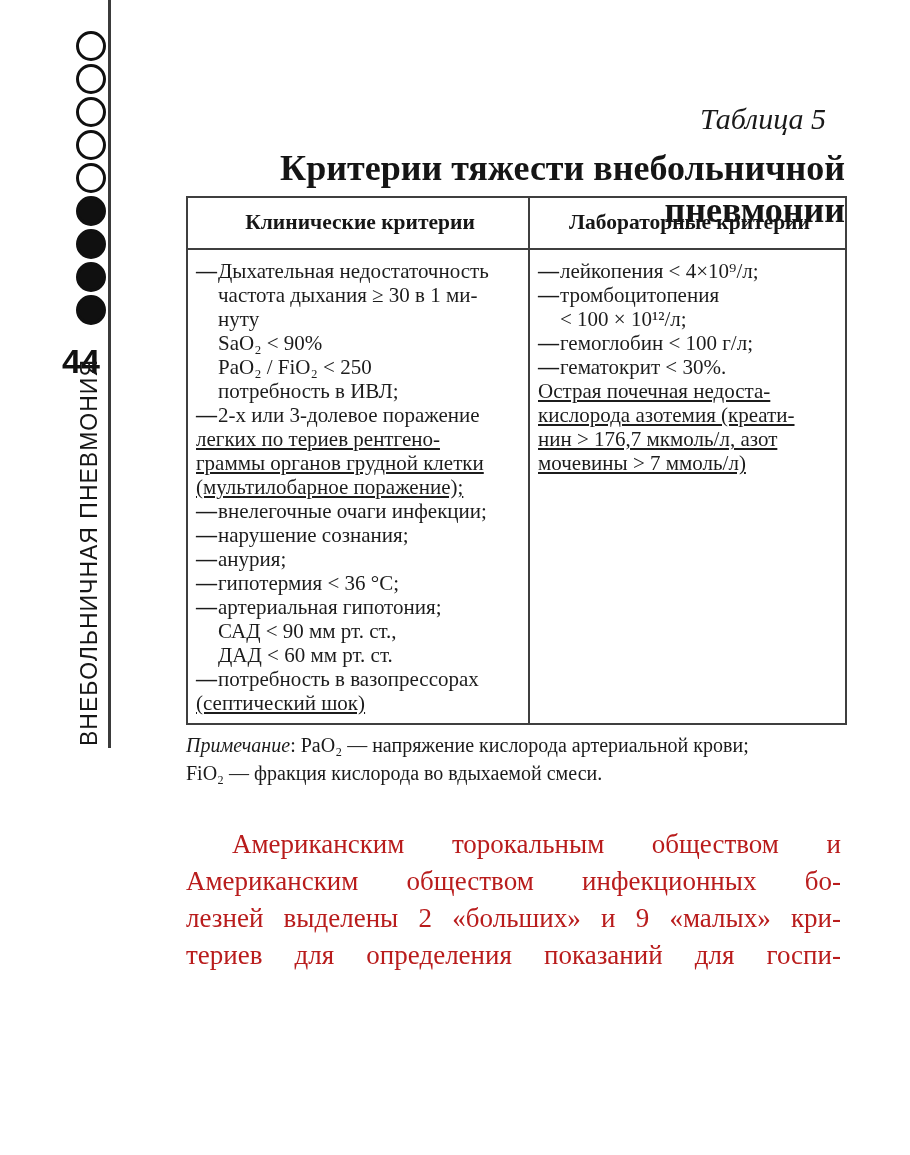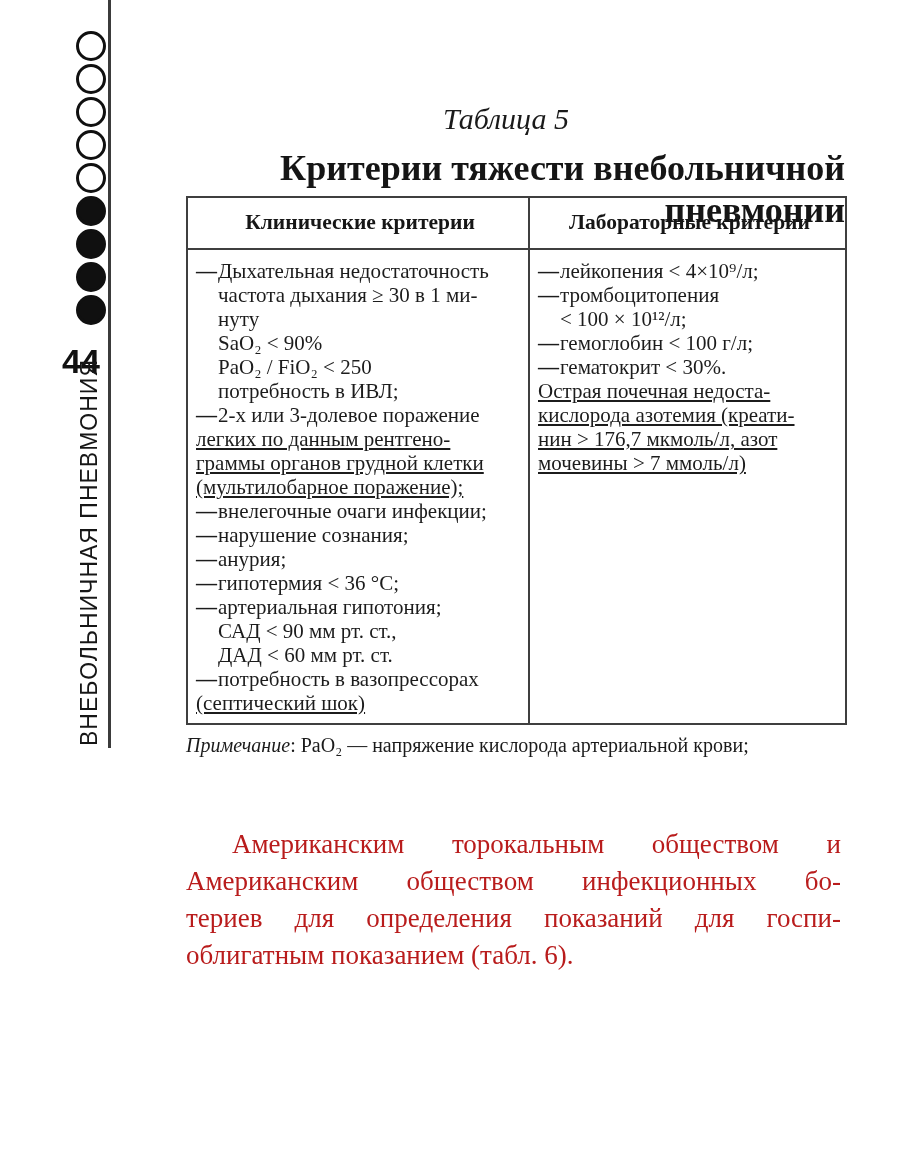--- a/index.html
+++ b/index.html
@@ -35,21 +35,21 @@
   .chapter {
     position: absolute; left: 76px; top: 746px;
     transform: rotate(-90deg); transform-origin: left top;
     font-family: "Liberation Sans", "DejaVu Sans", sans-serif;
     font-size: 23px; letter-spacing: 1px; white-space: nowrap; color: #161616;
   }
 
   
   .caption {
     position: absolute; left: 186px; top: 102px; width: 640px;
-    text-align: center; font-style: italic; font-size: 30px; color: #1a1a1a;
+    text-align: right; font-style: italic; font-size: 30px; color: #1a1a1a;
   }
   .title {
     position: absolute; left: 186px; top: 147px; width: 659px;
     text-align: right; font-weight: bold; font-size: 36px; color: #151515;
   }
 
   
   table.criteria {
     position: absolute; left: 186px; top: 196px;
     width: 659px; border-collapse: collapse; table-layout: fixed;
@@ -131,21 +131,21 @@
   <tbody>
     <tr>
       <td id="clinical-cell">
           <div class="ln m"><span class="dash">—</span>Дыхательная недостаточность</div>
           <div class="ln i">частота дыхания ≥ 30 в 1 ми-</div>
           <div class="ln i">нуту</div>
           <div class="ln i">SaO₂ &lt; 90%</div>
           <div class="ln i">PaO₂ / FiO₂ &lt; 250</div>
           <div class="ln i">потребность в ИВЛ;</div>
           <div class="ln m"><span class="dash">—</span>2-х или 3-долевое поражение</div>
-          <div class="ln f">легких по данным рентгено-</div>
+          <div class="ln f">легких по териев рентгено-</div>
           <div class="ln f">граммы органов грудной клетки</div>
           <div class="ln f">(мультилобарное поражение);</div>
           <div class="ln m"><span class="dash">—</span>внелегочные очаги инфекции;</div>
           <div class="ln m"><span class="dash">—</span>нарушение сознания;</div>
           <div class="ln m"><span class="dash">—</span>анурия;</div>
           <div class="ln m"><span class="dash">—</span>гипотермия &lt; 36 °C;</div>
           <div class="ln m"><span class="dash">—</span>артериальная гипотония;</div>
           <div class="ln i">САД &lt; 90 мм рт. ст.,</div>
           <div class="ln i">ДАД &lt; 60 мм рт. ст.</div>
           <div class="ln m"><span class="dash">—</span>потребность в вазопрессорах</div>
@@ -163,20 +163,21 @@
           <div class="ln f">мочевины &gt; 7 ммоль/л)</div>
         </td>
     </tr>
   </tbody>
 </table>
 
 <div class="note">
   <div class="note-line">
     <span class="it">Примечание</span><span>: PaO₂ — напряжение кислорода артериальной крови;</span>
   </div>
+  <div class="note-line">FiO₂ — фракция кислорода во вдыхаемой смеси.</div>
 </div>
 
 <div class="para" id="paragraph">
     <div class="pl first">Американским торокальным обществом и</div>
     <div class="pl">Американским обществом инфекционных бо-</div>
+    <div class="pl">лезней выделены 2 «больших» и 9 «малых» кри-</div>
     <div class="pl">териев для определения показаний для госпи-</div>
-    <div class="pl last">облигатным показанием (табл. 6).</div>
   </div>
 
 </body></html>

